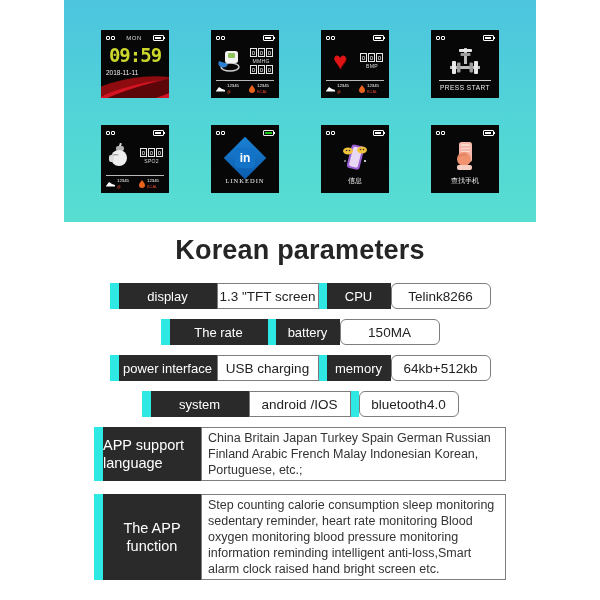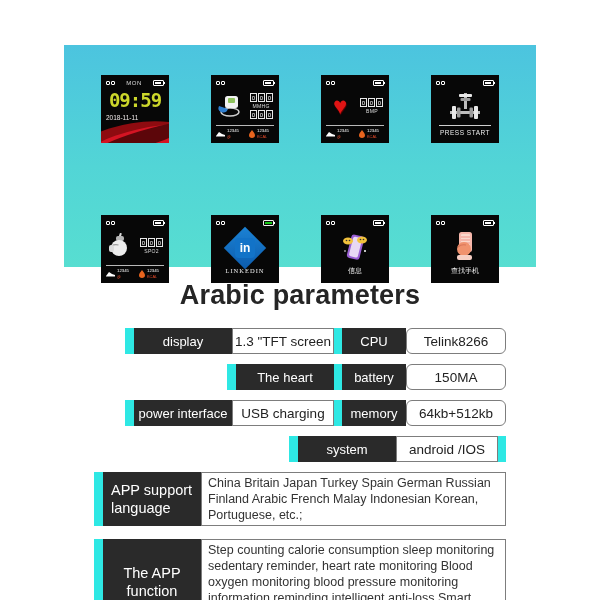--- a/index.html
+++ b/index.html
@@ -1,21 +1,21 @@
 <!DOCTYPE html>
 <html><head>
 <meta charset="utf-8">
 <style>
   * { box-sizing: border-box; margin: 0; padding: 0; }
   html,body { width:600px; height:600px; background:#fff; font-family:"Liberation Sans",sans-serif; overflow:hidden; }
 
   
   .hero { width:472px; height:222px; margin:0 auto;
           background:linear-gradient(180deg,#4cc4df 0%, #52d5d6 55%, #57ded1 100%); }
-  .screens-row { display:flex; justify-content:space-between; padding:0 37px;margin-top:45px; }
+  .screens-row { display:flex; justify-content:space-between; padding:0 37px; }
   .screens-row.r1 { padding-top:30px; }
   .screens-row.r2 { padding-top:27px; }
 
   .screen { width:68px; height:68px; background:#070707; color:#fff;
             display:flex; flex-direction:column; padding:4px 5px 3px; position:relative; overflow:hidden; }
 
   
   .sb { display:flex; align-items:center; justify-content:space-between; height:8px; z-index:2; }
   .link-ic { display:flex; gap:1px; }
   .link-ic i { width:4px; height:4px; border:1px solid #fff; border-radius:1px; display:block; }
@@ -65,33 +65,33 @@
 
   
   .app-body { flex:1; display:flex; flex-direction:column; align-items:center; justify-content:center; gap:3px; }
   .app-label { font-size:7px; color:#eee; }
 
   
   .title { text-align:center; font-size:27px; font-weight:bold; color:#252525; margin:13px 0 17px; letter-spacing:0.2px; }
 
   
   .specs { width:412px; margin-left:94px; }
-  .spec-row { display:flex; justify-content:flex-end; height:26px; margin-bottom:10px; }
+  .spec-row { display:flex; justify-content:center; height:26px; margin-bottom:10px; }
   .group { display:flex; height:100%; }
   .accent { width:9px; background:#2ee8e4; }
   .g-right .accent { width:8px; }
   .lbl { background:#2a2a2a; color:#fff; font-size:13px; display:flex; align-items:center; justify-content:center; }
   .val { background:#fff; border:1px solid #7d7d7d; color:#222; font-size:13.5px; display:flex; align-items:center; justify-content:center; }
   .g-left .lbl { width:98px; } .g-left .val { width:102px; }
   .g-right .lbl { width:64px; } .g-right .val { width:100px;border-radius:6px; }
 
   .wide-row { display:flex; margin-bottom:13px; }
   .wide-row .accent { width:9px; }
   .wide-row .lbl { width:98px; font-size:14.5px; line-height:1.25; }
-  .wide-row.lang .lbl { justify-content:flex-start; padding-left:8px; text-align:left; }
+  .wide-row.lang .lbl { justify-content:flex-start; padding-left:0; text-align:left; }
   .wide-row.func .lbl { text-align:center; }
   .wide-row .val { flex:1; font-size:12.5px; line-height:1.28; padding:3px 6px; text-align:left;
                    justify-content:flex-start; align-items:center; color:#333; }
   .wide-row.lang { height:54px; }
   .wide-row.func { height:86px; }
 </style>
 </head>
 <body>
 
 <div class="hero">
@@ -359,41 +359,41 @@
           <circle cx="12" cy="18" r="7" fill="#f0926e"></circle>
           <path d="M6 16 q3 -3 8 -2" stroke="#d9765a" stroke-width="1.2" fill="none"></path>
           <rect x="5" y="24" width="15" height="5" rx="2" fill="#f6cfc4"></rect>
         </svg>
         <span class="app-label">查找手机</span>
       </div>
     </div>
   </div>
 </div>
 
-<h1 class="title">Arabic parameters</h1>
+<h1 class="title">Korean parameters</h1>
 
 <div class="specs">
 
   <div class="spec-row">
     <div class="group g-left">
       <span class="accent"></span>
       <span class="lbl">display</span>
       <span class="val">1.3 "TFT screen</span>
     </div>
     <div class="group g-right">
       <span class="accent"></span>
       <span class="lbl">CPU</span>
       <span class="val">Telink8266</span>
     </div>
   </div>
 
   <div class="spec-row">
     <div class="group g-left">
       <span class="accent"></span>
-      <span class="lbl">The heart</span>
+      <span class="lbl">The rate</span>
     </div>
     <div class="group g-right">
       <span class="accent"></span>
       <span class="lbl">battery</span>
       <span class="val">150MA</span>
     </div>
   </div>
 
   <div class="spec-row">
     <div class="group g-left">
@@ -409,20 +409,21 @@
   </div>
 
   <div class="spec-row">
     <div class="group g-left">
       <span class="accent"></span>
       <span class="lbl">system</span>
       <span class="val">android /IOS</span>
     </div>
     <div class="group g-right">
       <span class="accent"></span>
+      <span class="val">bluetooth4.0</span>
     </div>
   </div>
 
   <div class="wide-row lang">
     <span class="accent"></span>
     <span class="lbl">APP support language</span>
     <span class="val">China Britain Japan Turkey Spain German Russian Finland Arabic French Malay Indonesian Korean, Portuguese, etc.;</span>
   </div>
 
   <div class="wide-row func">

